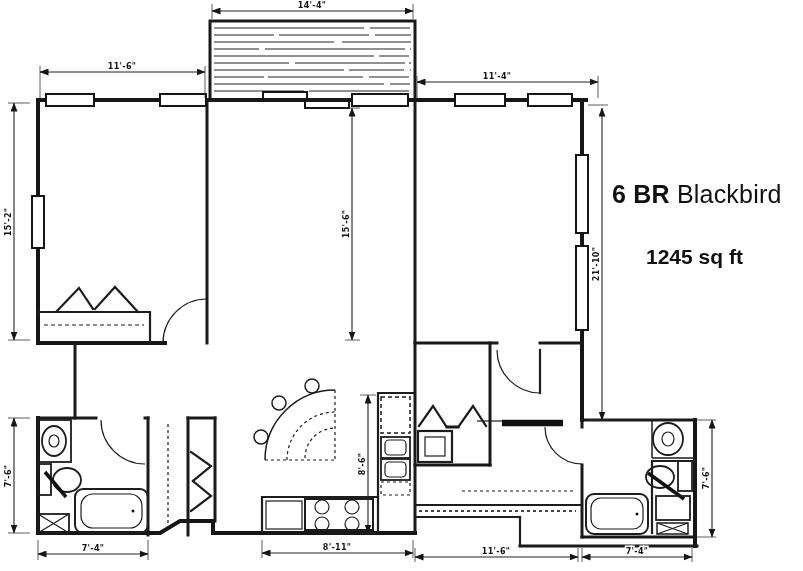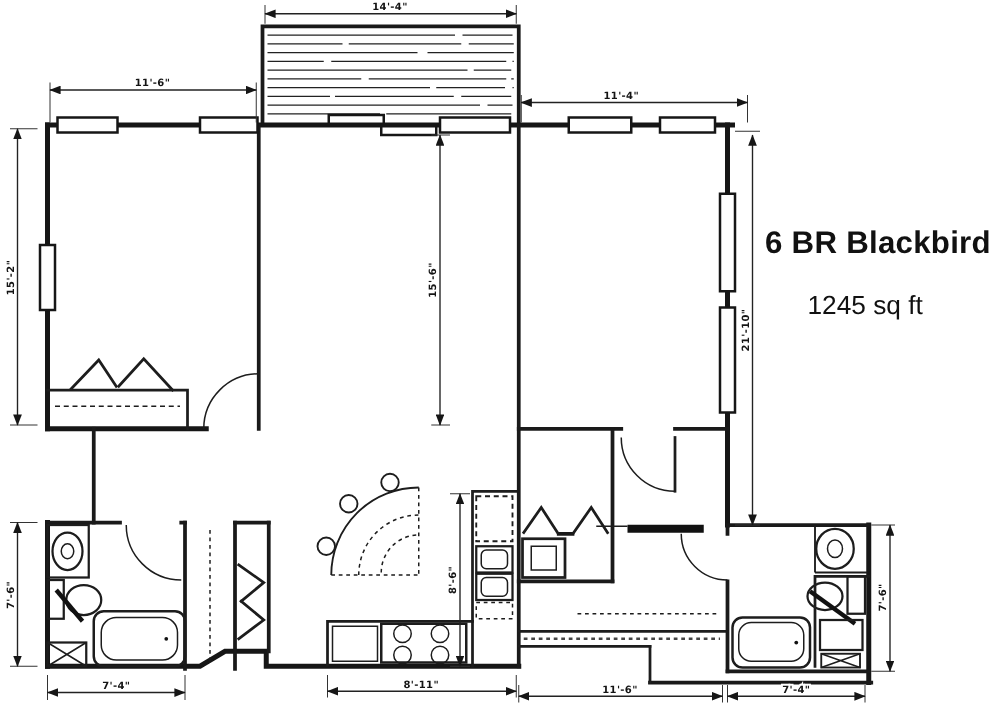--- a/index.html
+++ b/index.html
@@ -17,22 +17,22 @@
   .dash2{stroke-dasharray:4 3}
   .win{fill:#fff;stroke:#161616;stroke-width:2}
   .dim{stroke:#222;stroke-width:1.1;fill:none}
   .ext{stroke:#333;stroke-width:0.8;fill:none}
   .hatch{stroke:#222;stroke-width:1;fill:none}
   .dimlabel{font:bold 8px "DejaVu Sans",sans-serif;fill:#141414;
             paint-order:stroke;stroke:#fff;stroke-width:3px;letter-spacing:.3px}
   
   .title-block{position:absolute;left:612px;top:180px;width:191px;color:#111;}
   .title-line1{font-size:25px;font-weight:600;letter-spacing:.2px;white-space:nowrap;}
-  .title-line1 .heavy-name{font-weight:700;}
-  .title-line2{font-size:21px;font-weight:400;margin-top:24px;margin-left:34px;white-space:nowrap;}
+  .title-line1 .heavy-name{font-weight:400;}
+  .title-line2{font-size:21px;font-weight:700;margin-top:36px;margin-left:34px;white-space:nowrap;}
 </style>
 </head>
 <body>
 
 <div id="stage">
 
 <svg width="803" height="571" viewBox="0 0 803 571">
   <defs>
     <marker id="ae" markerWidth="9" markerHeight="7" refX="8.5" refY="3.5" orient="auto" markerUnits="userSpaceOnUse">
       <path d="M0,0 L9,3.5 L0,7 Z" fill="#161616"></path>

